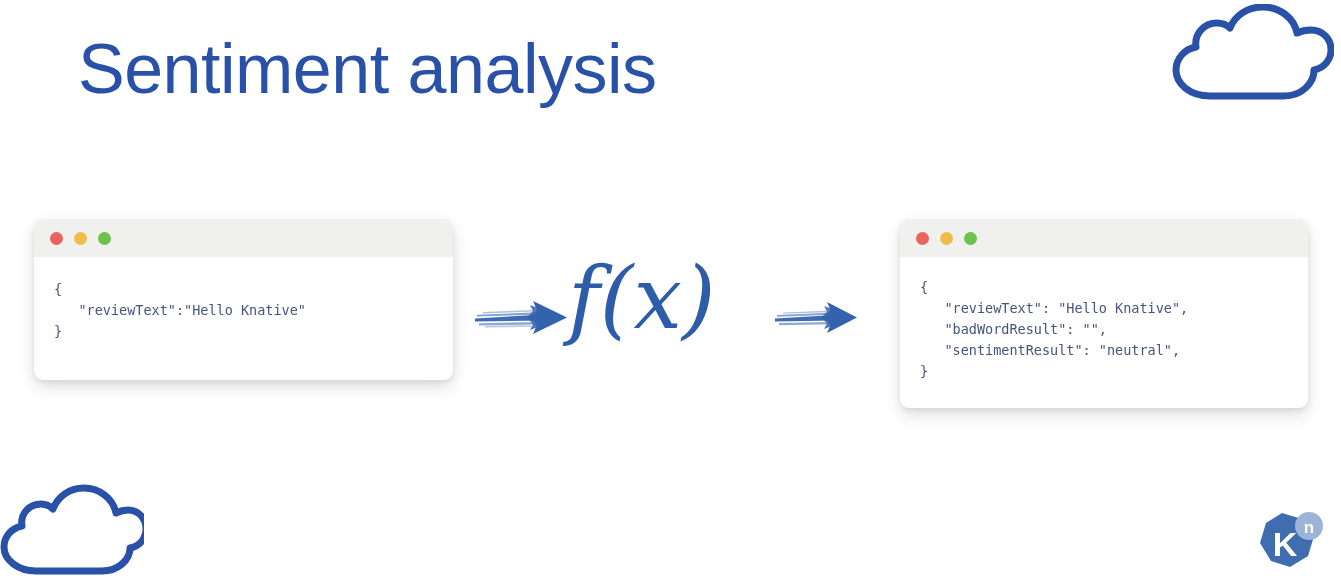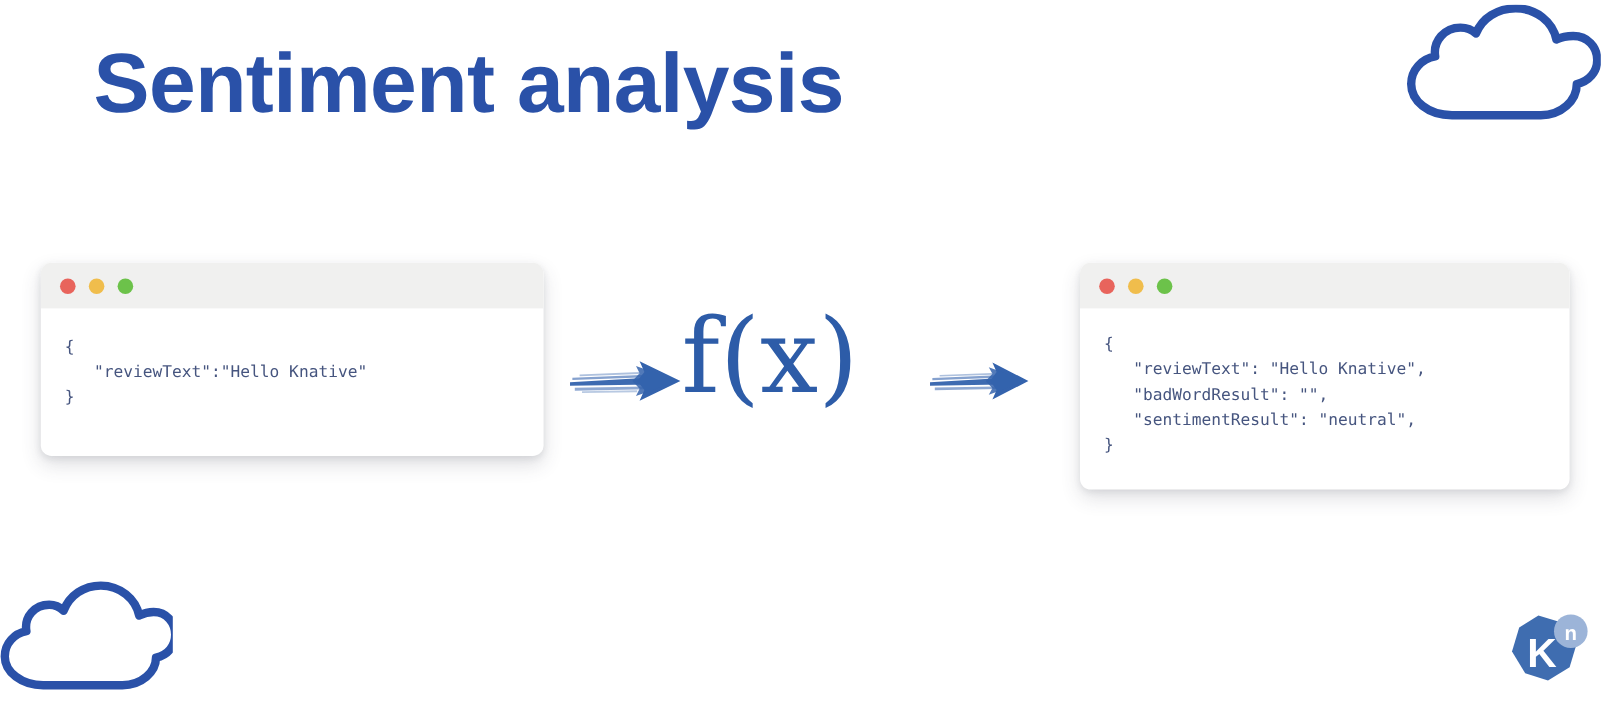--- a/index.html
+++ b/index.html
@@ -15,21 +15,21 @@
     font-family: "Liberation Sans", sans-serif;
   }
 
   
   #slide-title {
     position: absolute;
     left: 78px;
     top: 31px;
     font-family: "Liberation Sans", sans-serif;
     font-size: 70px;
-    font-weight: 700;
+    font-weight: 400;
     letter-spacing: -0.5px;
     color: #2a51a8;
     white-space: nowrap;
     line-height: 1.1;
   }
 
   
   .cloud-deco {
     position: absolute;
   }
@@ -96,20 +96,21 @@
     height: 189px;
   }
   #window-output .window-body { padding-top: 20px; }
 
   
   #fx-label {
     position: absolute;
     left: 568px;
     top: 255px;
     font-family: "DejaVu Serif", "Liberation Serif", serif;
+    font-style: italic;
     font-size: 86px;
     font-weight: 400;
     color: #2d5ca8;
     line-height: 1;
     white-space: nowrap;
   }
 
   
   .arrow-sketch { position: absolute; }
   #arrow-input-to-fx  { left: 473px; top: 296px; }

